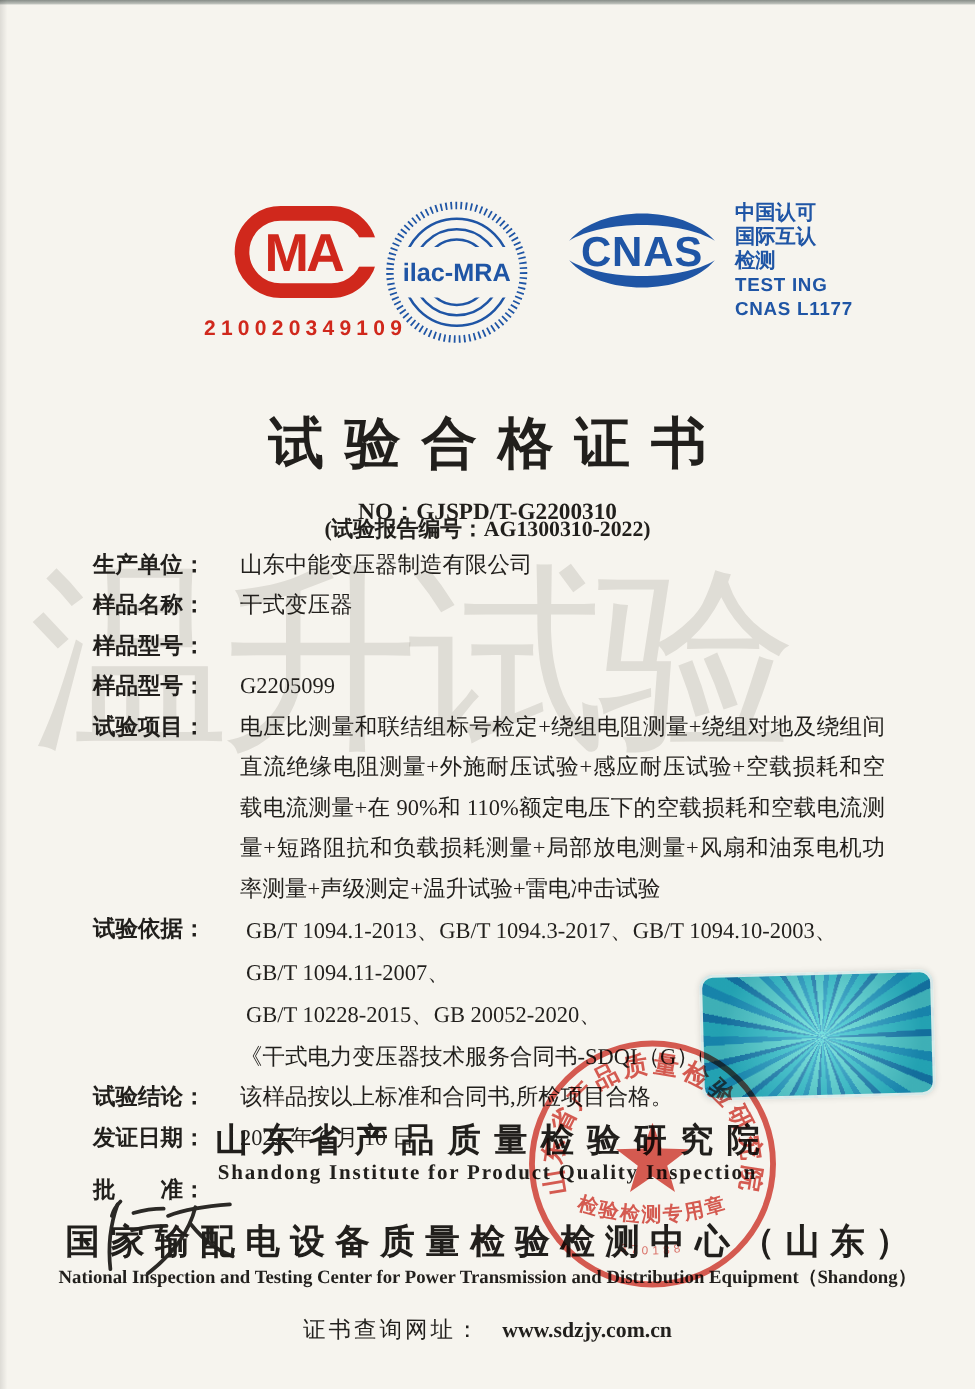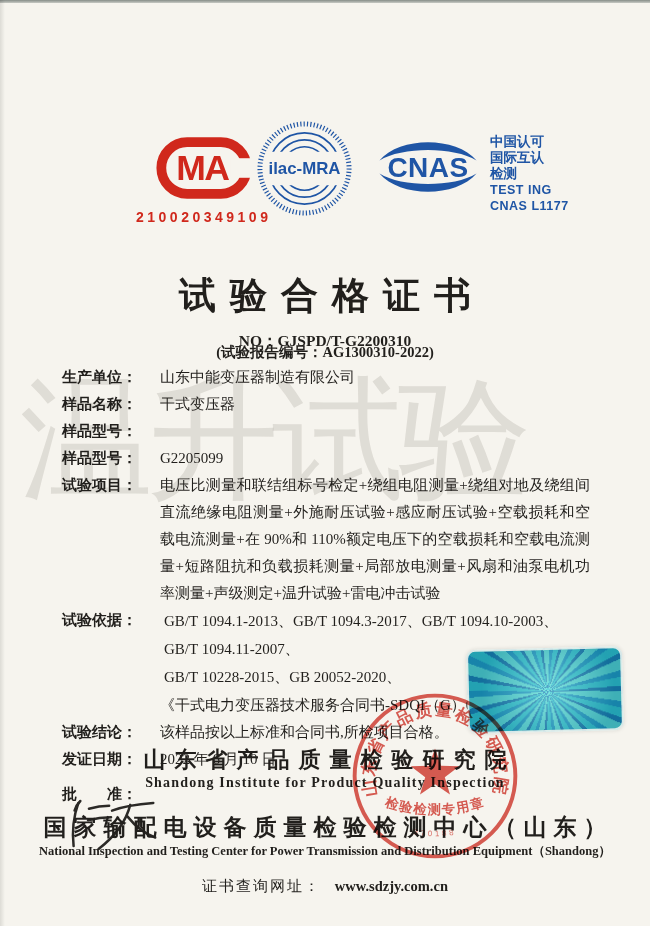--- a/index.html
+++ b/index.html
@@ -21,21 +21,21 @@
     position:absolute;left:20px;top:374px;z-index:0;
     font-size:133px;line-height:1;white-space:nowrap;
     letter-spacing:-7px;color:rgba(110,104,92,0.17);
     font-family:"Liberation Serif",serif;
   }
 
   
   .cma-block{position:absolute;left:136px;top:136px;z-index:2;text-align:center;}
   .cma-num{margin-top:5px;color:#d0281c;font-family:"Liberation Sans",sans-serif;
     font-weight:bold;font-size:14px;letter-spacing:3.5px;}
-  .ilac-block{position:absolute;left:255px;top:119px;z-index:2;}
+  .ilac-block{position:absolute;left:255px;top:132px;z-index:2;}
   .cnas-block{position:absolute;left:372px;top:134px;z-index:2;display:flex;align-items:flex-start;}
   .cnas-side{margin-left:6px;color:#1f55a5;font-family:"Liberation Sans",sans-serif;
     font-weight:bold;}
   .cnas-side .cn{font-size:13.5px;line-height:16px;}
   .cnas-side .en{font-size:12.5px;line-height:16px;letter-spacing:.5px;}
 
   
   .title{position:absolute;top:271px;left:0;right:0;margin:0;text-align:center;z-index:2;
     font-size:37px;font-weight:bold;letter-spacing:14px;text-indent:14px;}
   .no-line{position:absolute;top:331px;left:0;right:0;text-align:center;z-index:2;

